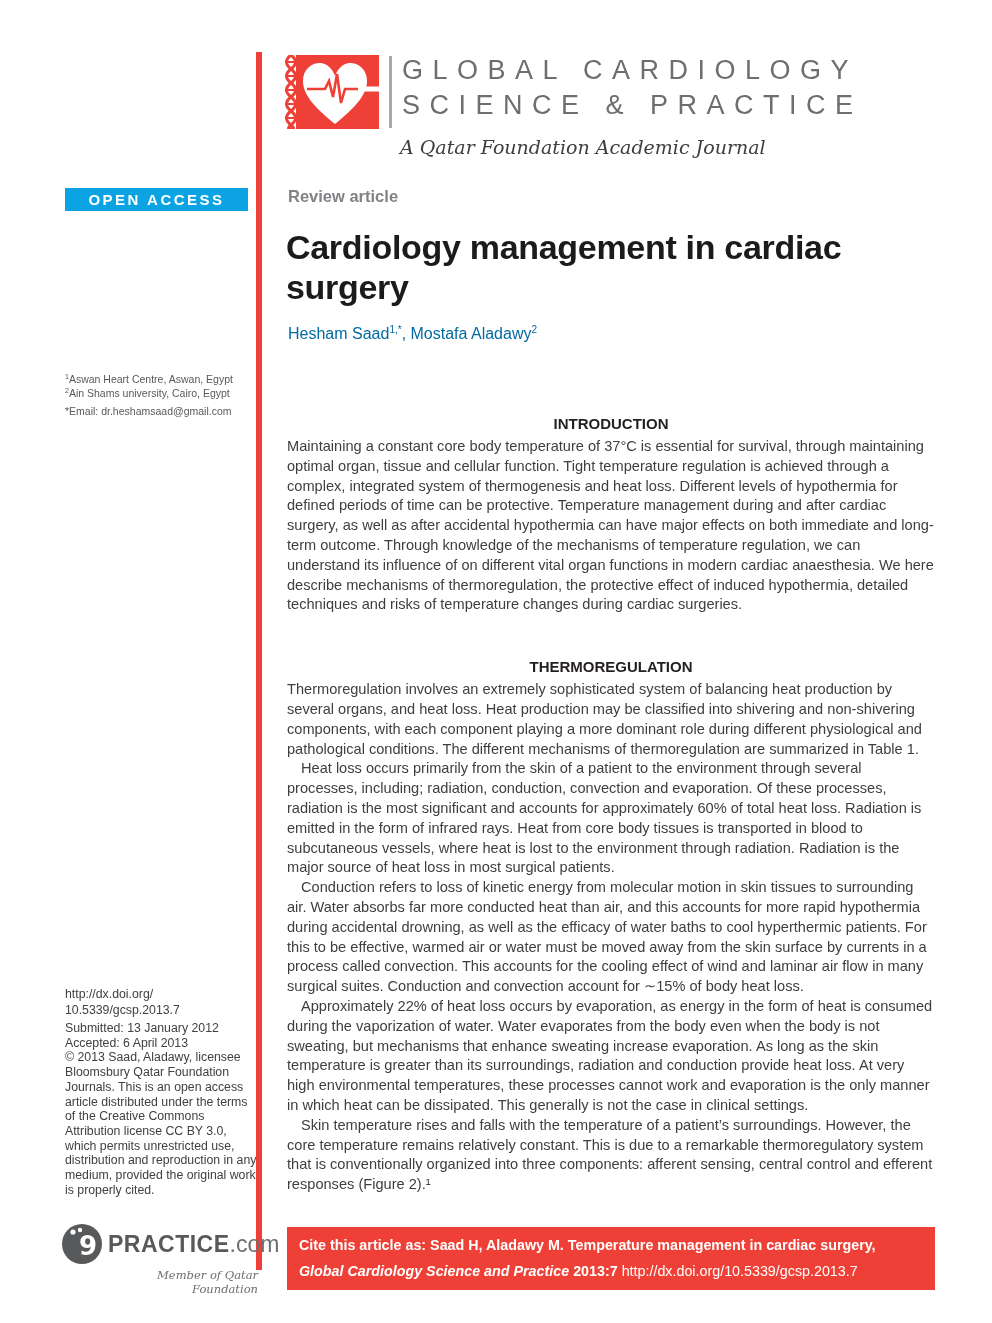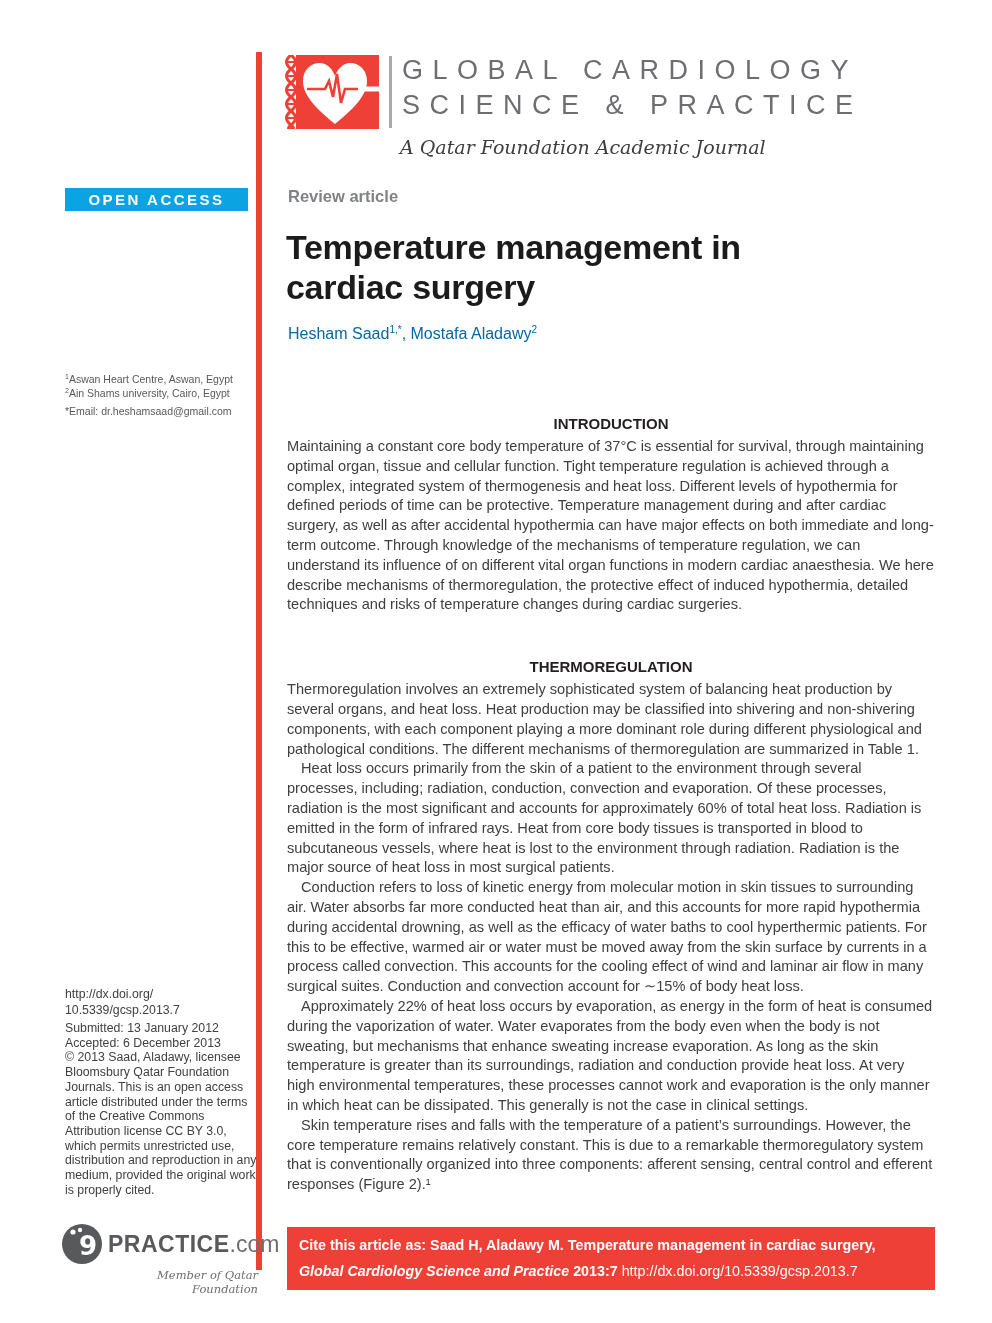--- a/index.html
+++ b/index.html
@@ -169,38 +169,38 @@
   <div class="header-gray-divider"></div>
   <div class="journal-name">
     <div>GLOBAL CARDIOLOGY</div>
     <div>SCIENCE &amp; PRACTICE</div>
   </div>
   <div class="tagline">A Qatar Foundation Academic Journal</div>
 
   <div class="open-access">OPEN ACCESS</div>
 
   <div class="review-article">Review article</div>
-  <h1 class="article-title">Temperature management in cardiac surgery</h1>
+  <h1 class="article-title">Cardiology management in cardiac surgery</h1>
   <div class="authors">
     <span>Hesham Saad</span><sup>1,*</sup><span>, </span><span>Mostafa Aladawy</span><sup>2</sup>
   </div>
 
   <div class="affiliations">
     <div><sup>1</sup><span>Aswan Heart Centre, Aswan, Egypt</span></div>
     <div><sup>2</sup><span>Ain Shams university, Cairo, Egypt</span></div>
     <div class="email-line"><span>*Email: </span><span>dr.heshamsaad@gmail.com</span></div>
   </div>
 
   <div class="doi-block">
     <div>http://dx.doi.org/</div>
     <div>10.5339/gcsp.2013.7</div>
   </div>
   <div class="submitted-block">
     <div>Submitted: 13 January 2012</div>
-    <div>Accepted: 6 December 2013</div>
+    <div>Accepted: 6 April 2013</div>
     <div>© 2013 Saad, Aladawy, licensee Bloomsbury Qatar Foundation Journals. This is an open access article distributed under the terms of the Creative Commons Attribution license CC BY 3.0, which permits unrestricted use, distribution and reproduction in any medium, provided the original work is properly cited.</div>
   </div>
 
   <div class="main-text">
     <div class="section">
       <h2>INTRODUCTION</h2>
       <p>Maintaining a constant core body temperature of 37°C is essential for survival, through maintaining optimal organ, tissue and cellular function. Tight temperature regulation is achieved through a complex, integrated system of thermogenesis and heat loss. Different levels of hypothermia for defined periods of time can be protective. Temperature management during and after cardiac surgery, as well as after accidental hypothermia can have major effects on both immediate and long-term outcome. Through knowledge of the mechanisms of temperature regulation, we can understand its influence of on different vital organ functions in modern cardiac anaesthesia. We here describe mechanisms of thermoregulation, the protective effect of induced hypothermia, detailed techniques and risks of temperature changes during cardiac surgeries.</p>
     </div>
     <div class="section">
       <h2>THERMOREGULATION</h2>

